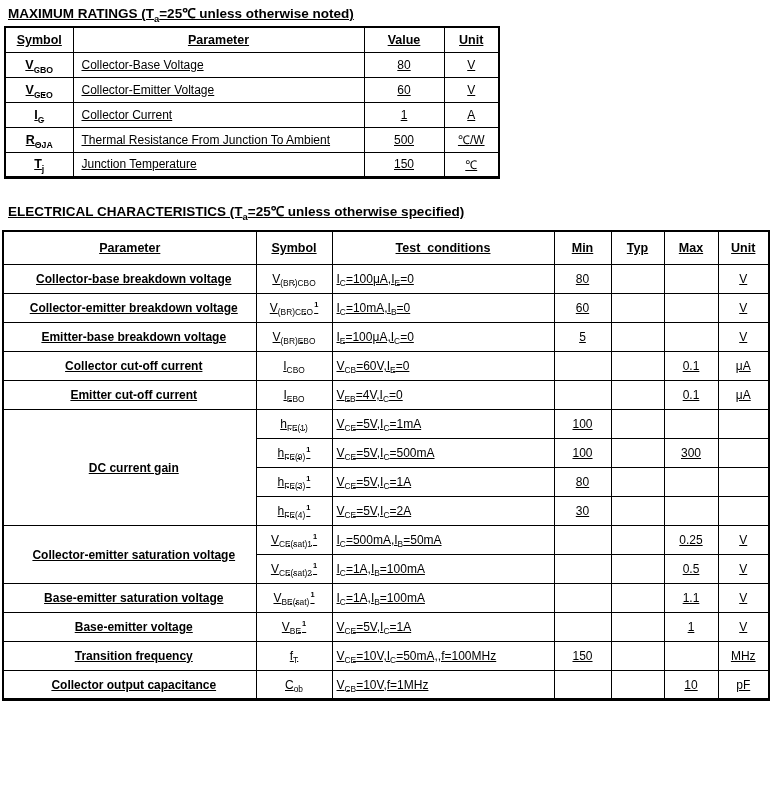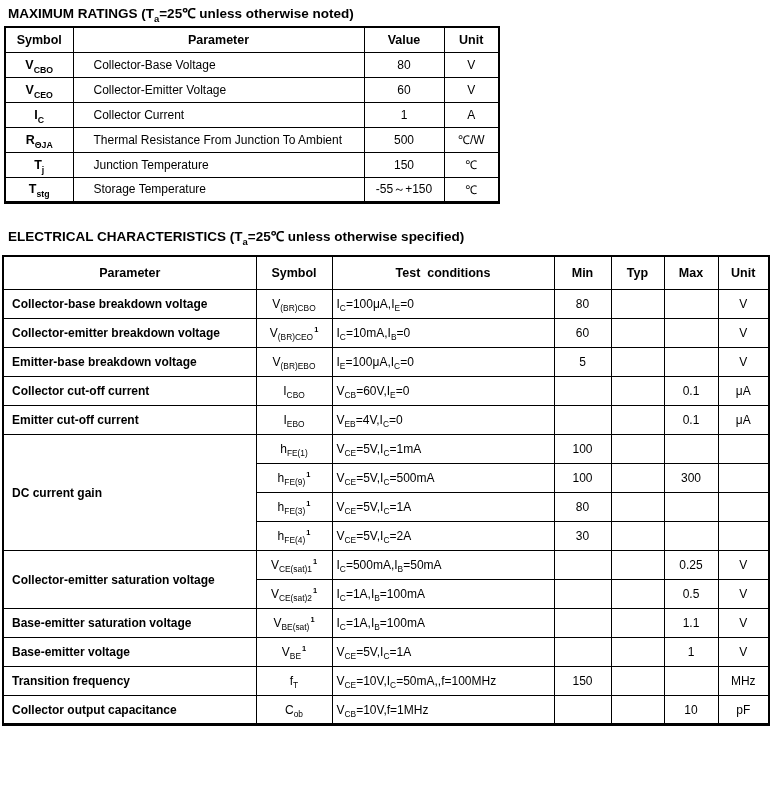--- a/index.html
+++ b/index.html
@@ -8,20 +8,21 @@
     background: #ffffff;
     color: #000000;
     font-family: "Liberation Sans", sans-serif;
   }
   .page {
     position: relative;
     width: 771px;
     height: 805px;
     background: #ffffff;
     overflow: hidden;
+    text-decoration: underline;
   }
   h1.sec-title {
     font-size: 13.5px;
     font-weight: bold;
     margin: 0;
     line-height: 16px;
   }
   #t1-title { padding: 6px 0 4px 8px; }
   #t2-title { padding: 25px 4px 10px 8px; }
   table {
@@ -36,28 +37,28 @@
     font-size: 12px;
     overflow: hidden;
     vertical-align: middle;
   }
   th { font-size: 12.5px; }
   
   .t1 { margin-left: 4px; width: 494px; }
   .t1 thead tr { height: 25px; }
   .t1 tbody tr { height: 25px; }
   .t1 td.sym { text-align: center; font-weight: bold; font-size: 12.5px; }
-  .t1 td.par { text-align: left; padding-left: 20px; }
+  .t1 td.par { text-align: left; padding-left: 8px; }
   .t1 td.val, .t1 td.unit { text-align: center; }
   
   .t2 { margin-left: 2px; width: 766px; }
   .t2 thead tr { height: 34px; }
   .t2 tbody tr { height: 29px; }
   .t2 th { white-space: pre; }
-  .t2 td.param { font-weight: bold; padding-left: 8px; text-align: left; }
+  .t2 td.param { font-weight: bold; padding-left: 8px; text-align: center; }
   .t2 td.sym2 { text-align: center; }
   .t2 td.cond { text-align: left; padding-left: 4px; }
   .t2 td.num { text-align: center; }
   sub { font-size: 70%; line-height: 0; }
   sup { font-size: 62%; font-weight: bold; line-height: 0; margin-left: 1px; }
 </style>
 </head>
 <body>
 
 <div class="page">
@@ -101,26 +102,20 @@
         <tr>
           <td class="sym">R<sub>ΘJA</sub></td>
           <td class="par">Thermal Resistance From Junction To Ambient</td>
           <td class="val">500</td>
           <td class="unit">℃/W</td>
         </tr>
         <tr>
           <td class="sym">T<sub>j</sub></td>
           <td class="par">Junction Temperature</td>
           <td class="val">150</td>
-          <td class="unit">℃</td>
-        </tr>
-        <tr>
-          <td class="sym">T<sub>stg</sub></td>
-          <td class="par">Storage Temperature</td>
-          <td class="val">-55～+150</td>
           <td class="unit">℃</td>
         </tr>
       </tbody>
   </table>
 
   <h1 class="sec-title" id="t2-title">ELECTRICAL CHARACTERISTICS (T<sub>a</sub>=25℃ unless otherwise specified)</h1>
 
   <table class="t2">
     <colgroup>
       <col style="width:253px">

